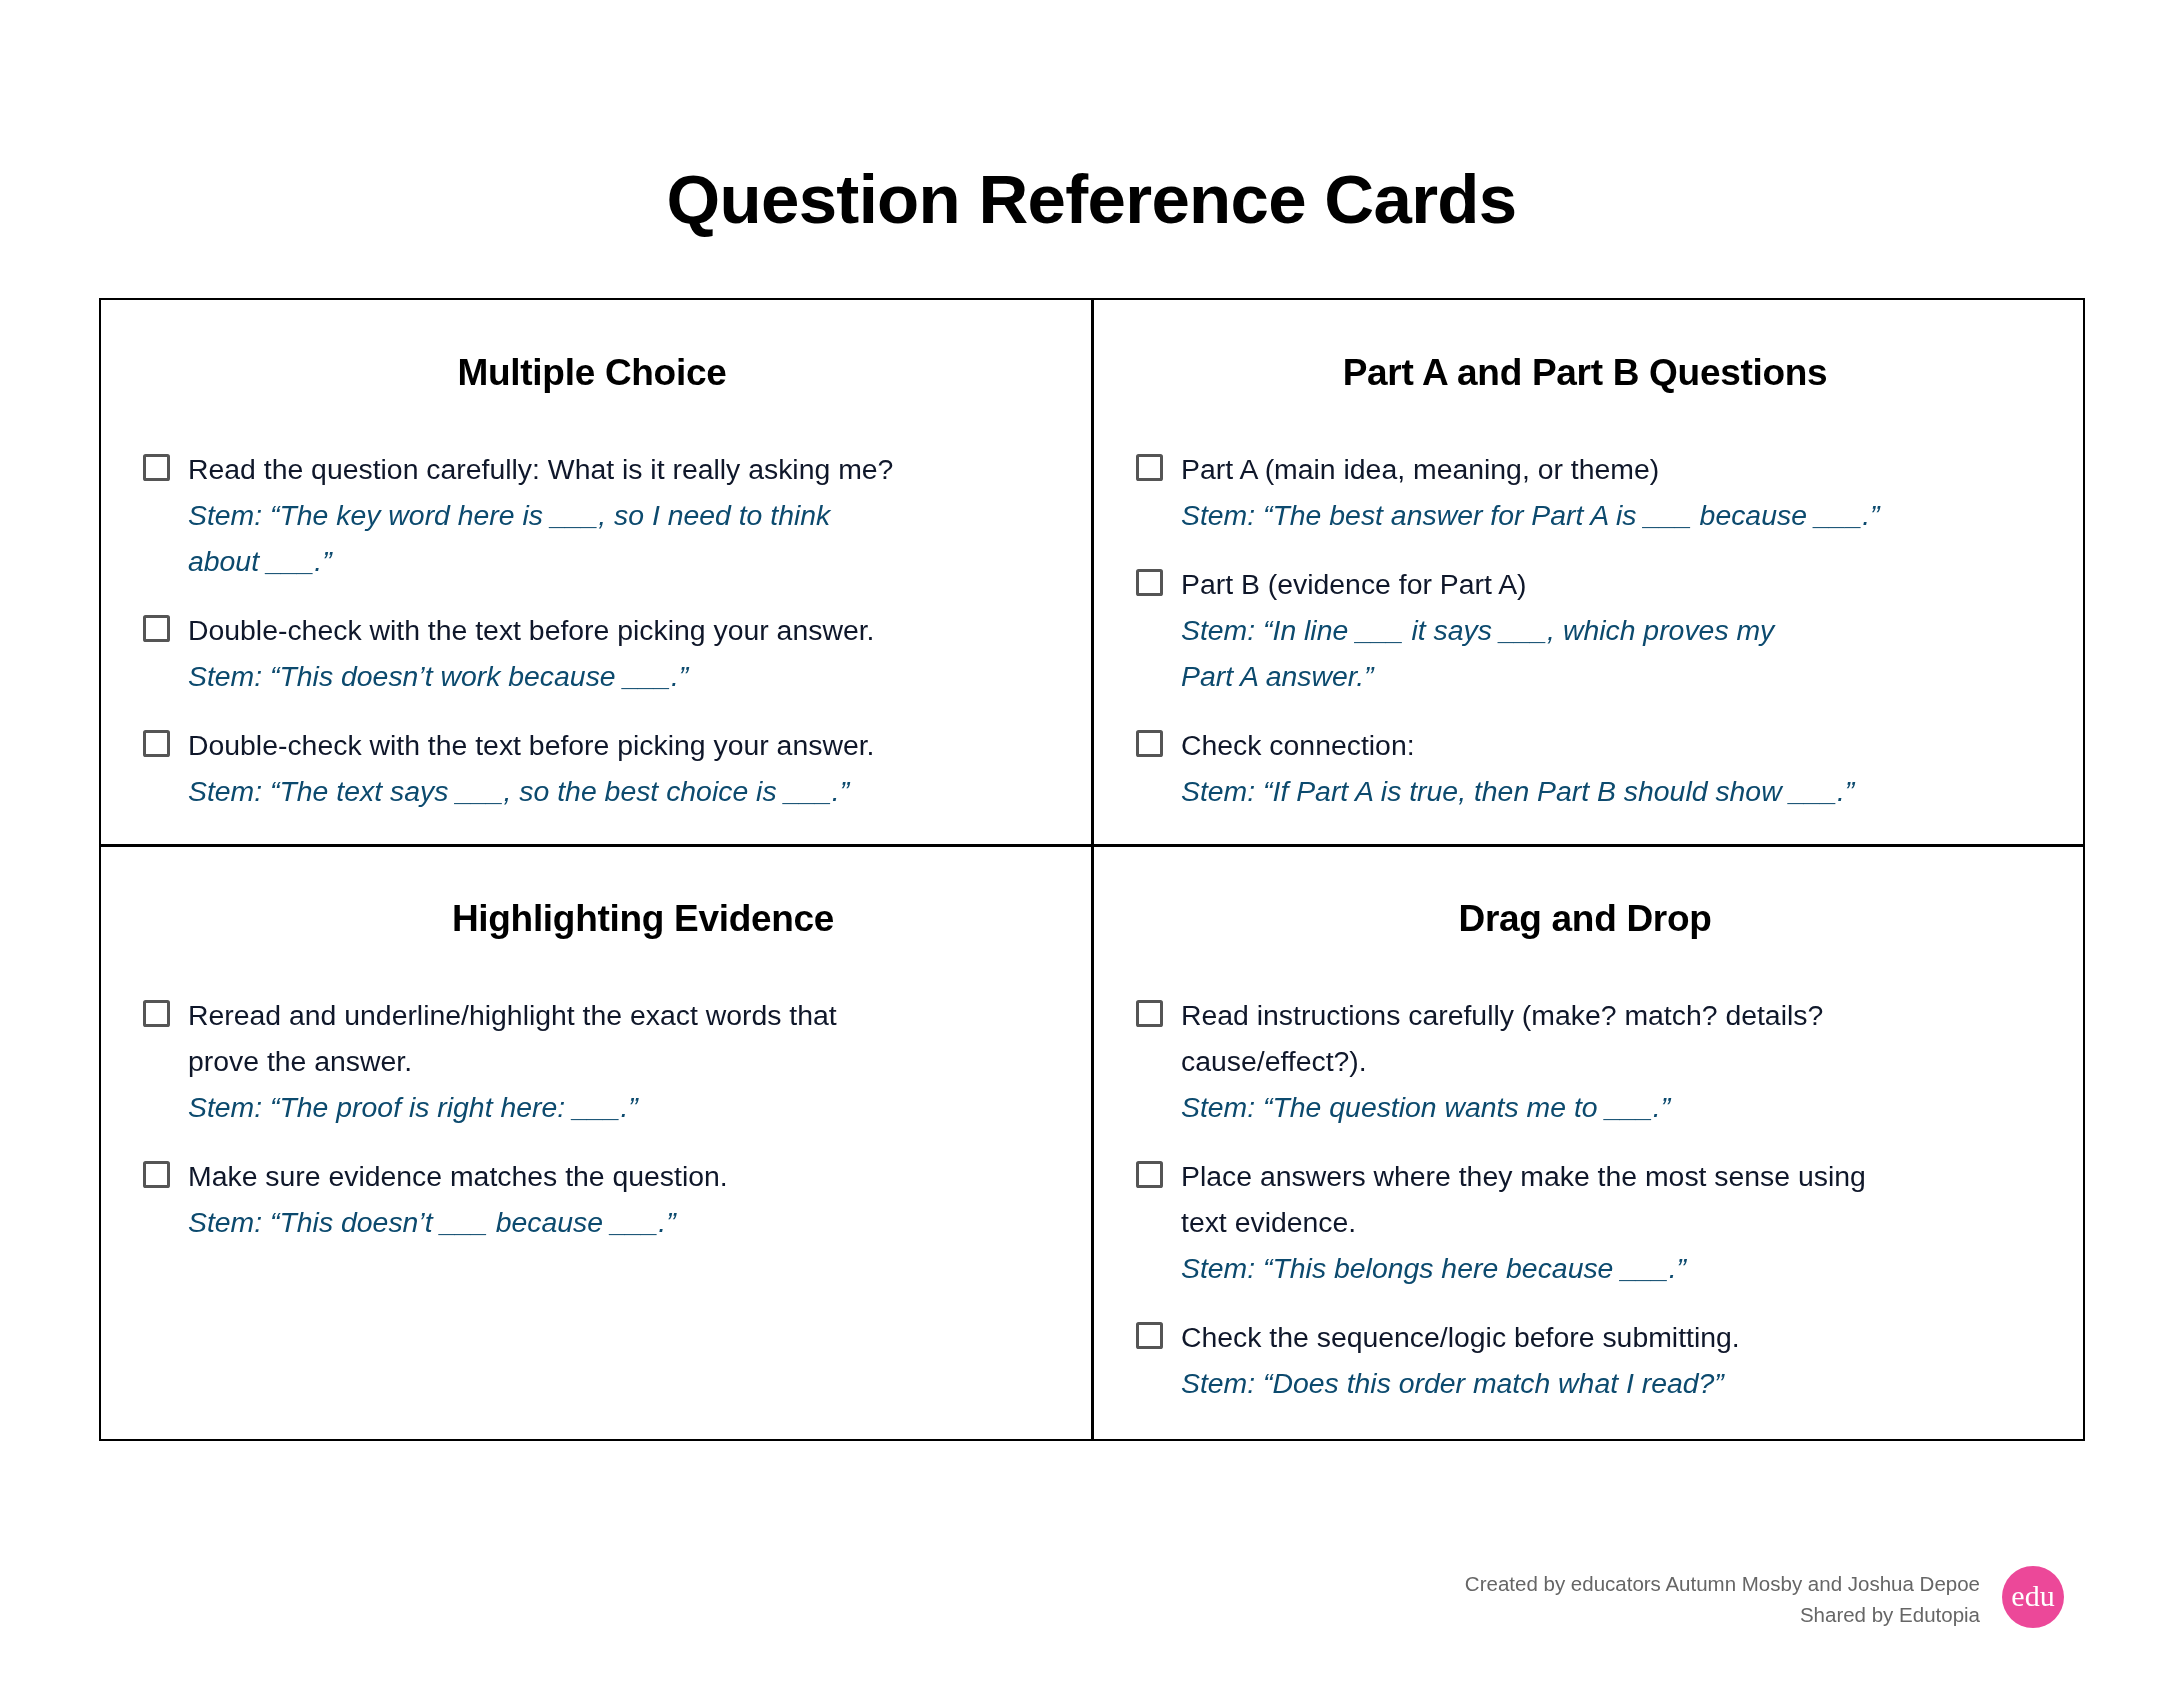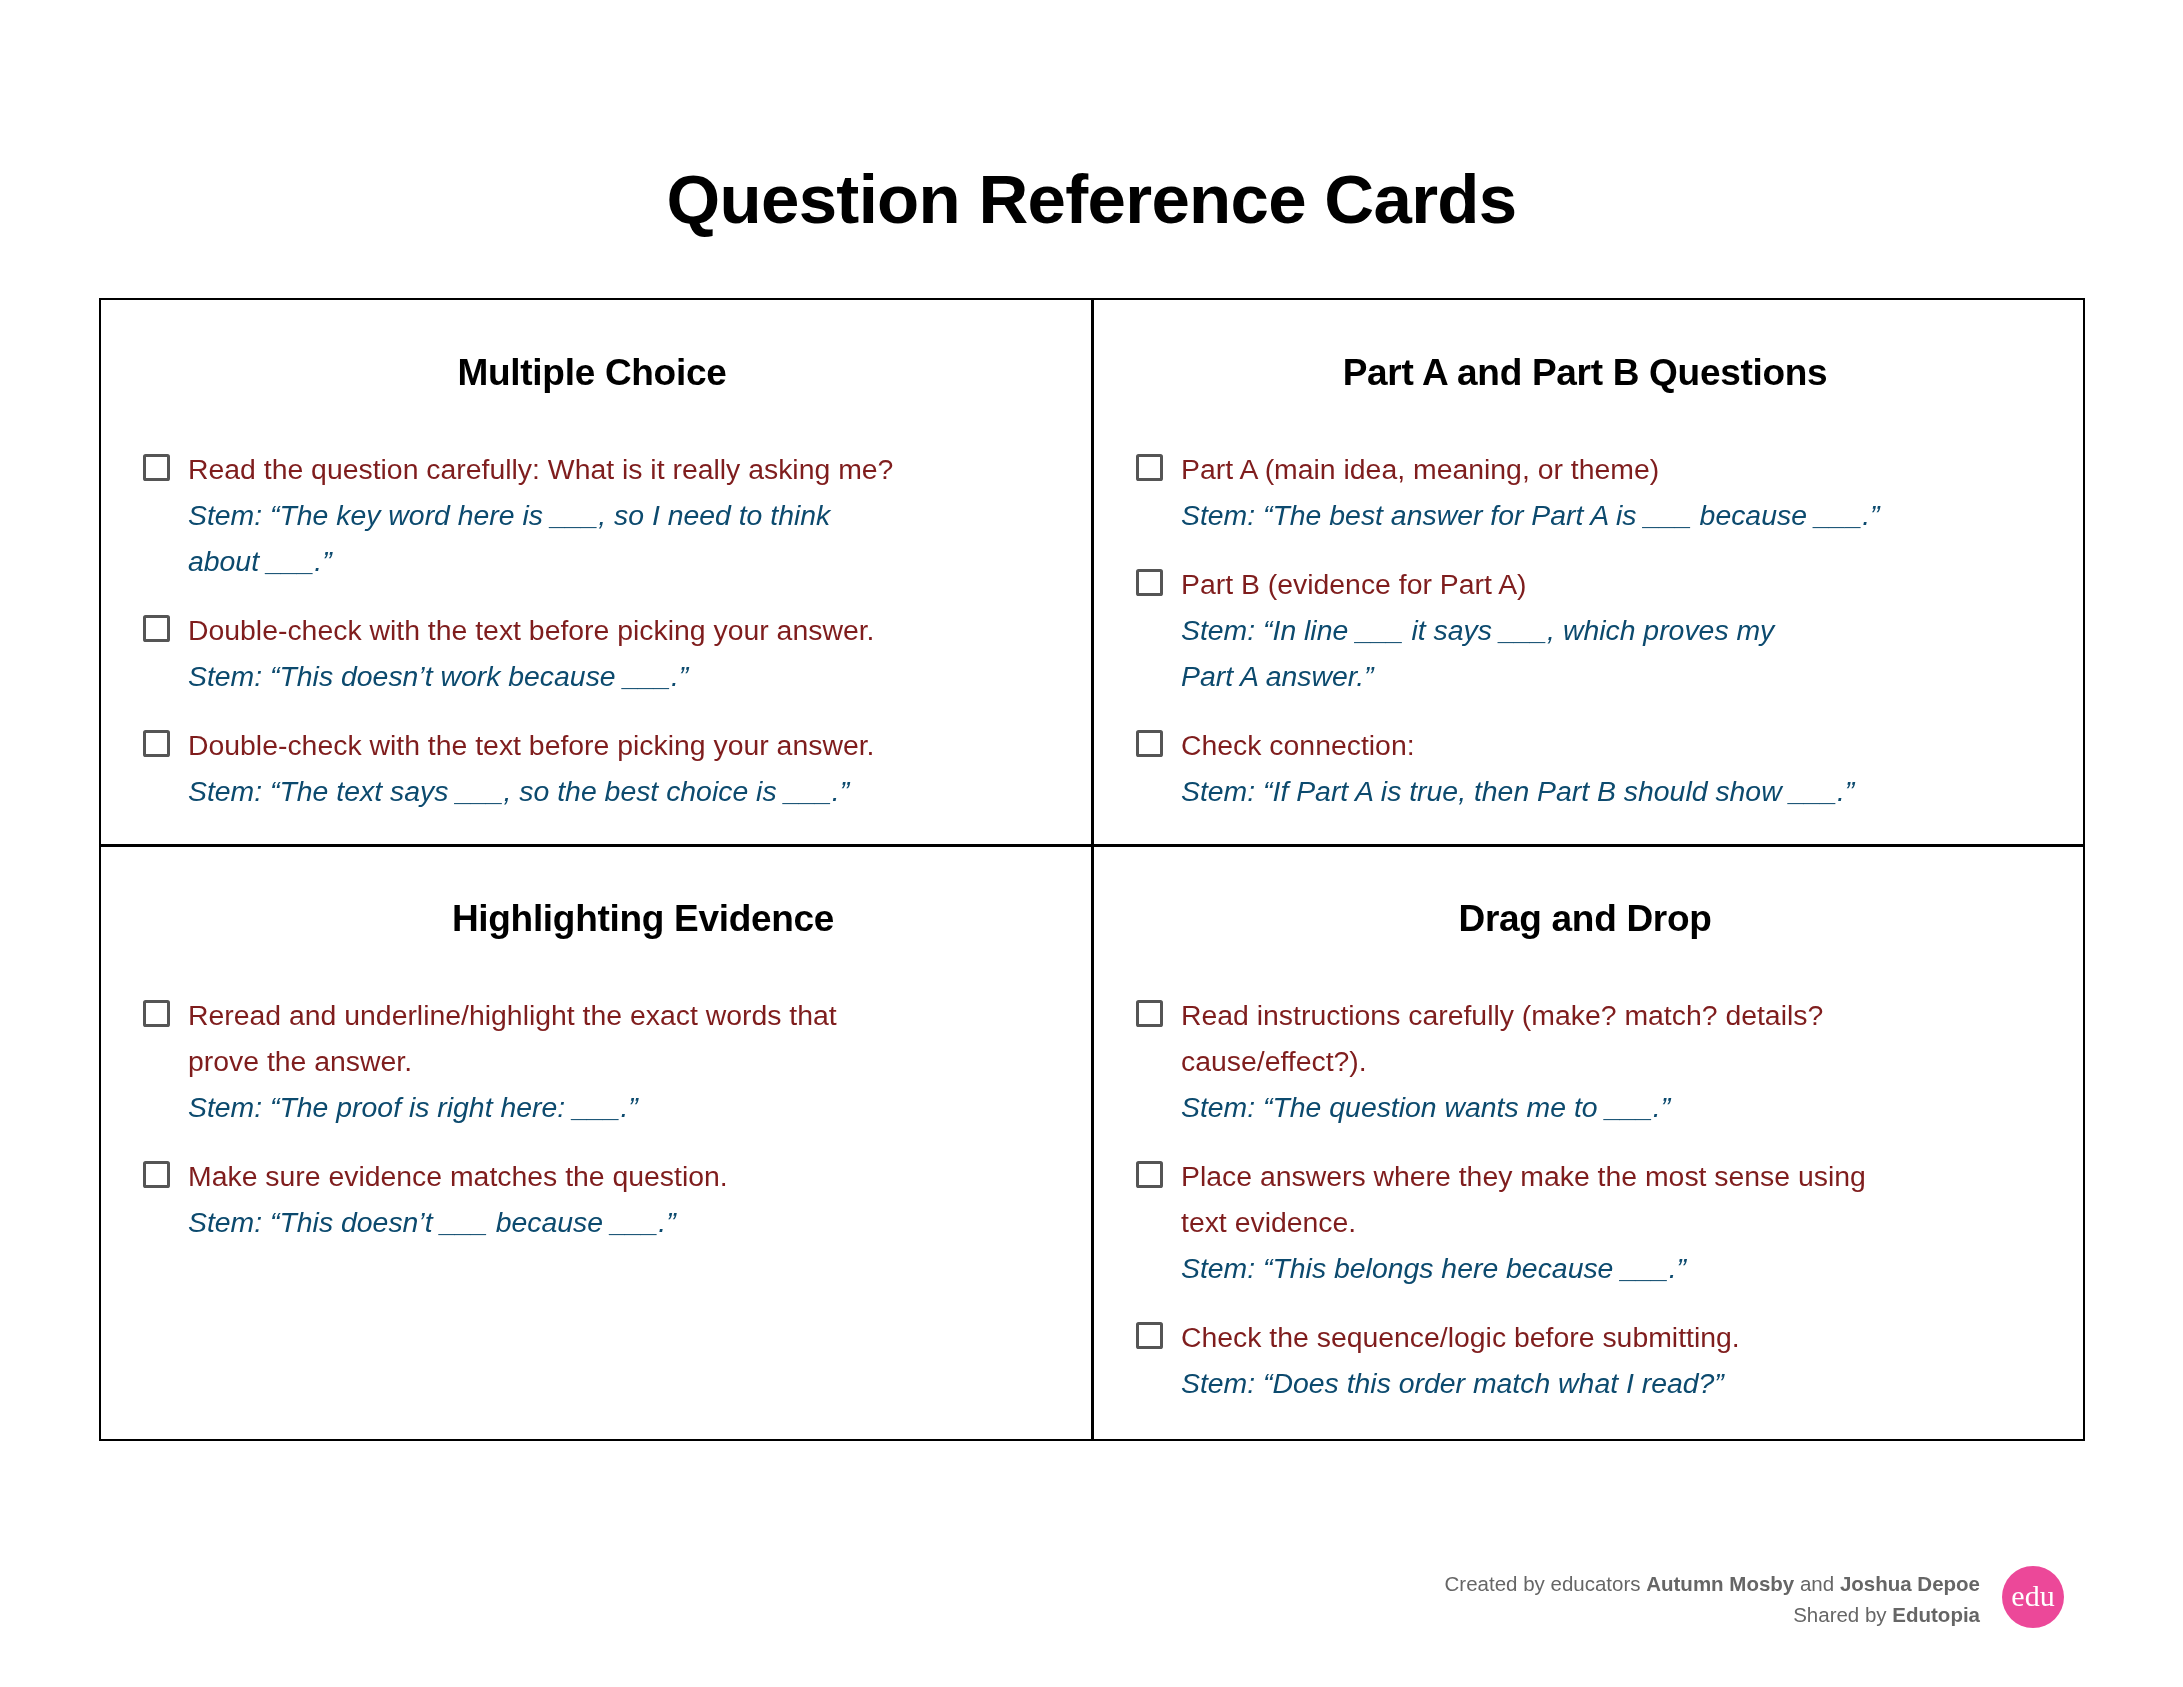--- a/index.html
+++ b/index.html
@@ -16,25 +16,25 @@
   .card.tr { left: 993px; top: 0; width: 990px; height: 488px; }
   .card.bl { left: 0; top: 546px; width: 1092px; height: 593px; }
   .card.br { left: 993px; top: 546px; width: 990px; height: 593px; }
   .card-title { position: absolute; left: 0; right: 8px; top: 45px; text-align: center;
                 font-size: 37px; font-weight: 700; line-height: 46px; margin: 5px; letter-spacing: -0.3px; }
   .items { position: absolute; left: 42px; top: 146px; right: 26.5px; margin: 0; padding: 0; list-style: none; }
   .item { position: relative; padding-left: 45px; margin-bottom: 23px; }
   .checkbox { position: absolute; left: 0; top: 8px; width: 26.5px; height: 26.5px; box-sizing: border-box;
               border: 3px solid #555; border-radius: 2.6px; background: #fff; cursor: pointer; }
   .line { display: block; font-size: 28.4px; line-height: 46px; white-space: nowrap; }
-  .main-line { color: #7f1d1d; }
+  .main-line { color: #0f172a; }
   .stem-line { color: #0c4a6e; font-style: italic; }
   .footer { position: absolute; right: 203px; top: 1568px; text-align: right; color: #666;
             font-size: 20.5px; line-height: 31px; }
-  .footer b { font-weight: 700; }
+  .footer b { font-weight: 400; }
   .logo { position: absolute; left: 2002px; top: 1566px; width: 62px; height: 62px; border-radius: 50%;
           background: #ec4899; color: #fff; display: flex; align-items: center; justify-content: center;
           font-family: "Liberation Serif", "DejaVu Serif", serif; font-size: 30px; line-height: 1; padding-bottom: 2.6px; box-sizing: border-box; }
 </style>
 </head>
 <body>
 
 <h1 class="page-title">Question Reference Cards</h1>
 
 <div class="grid">

